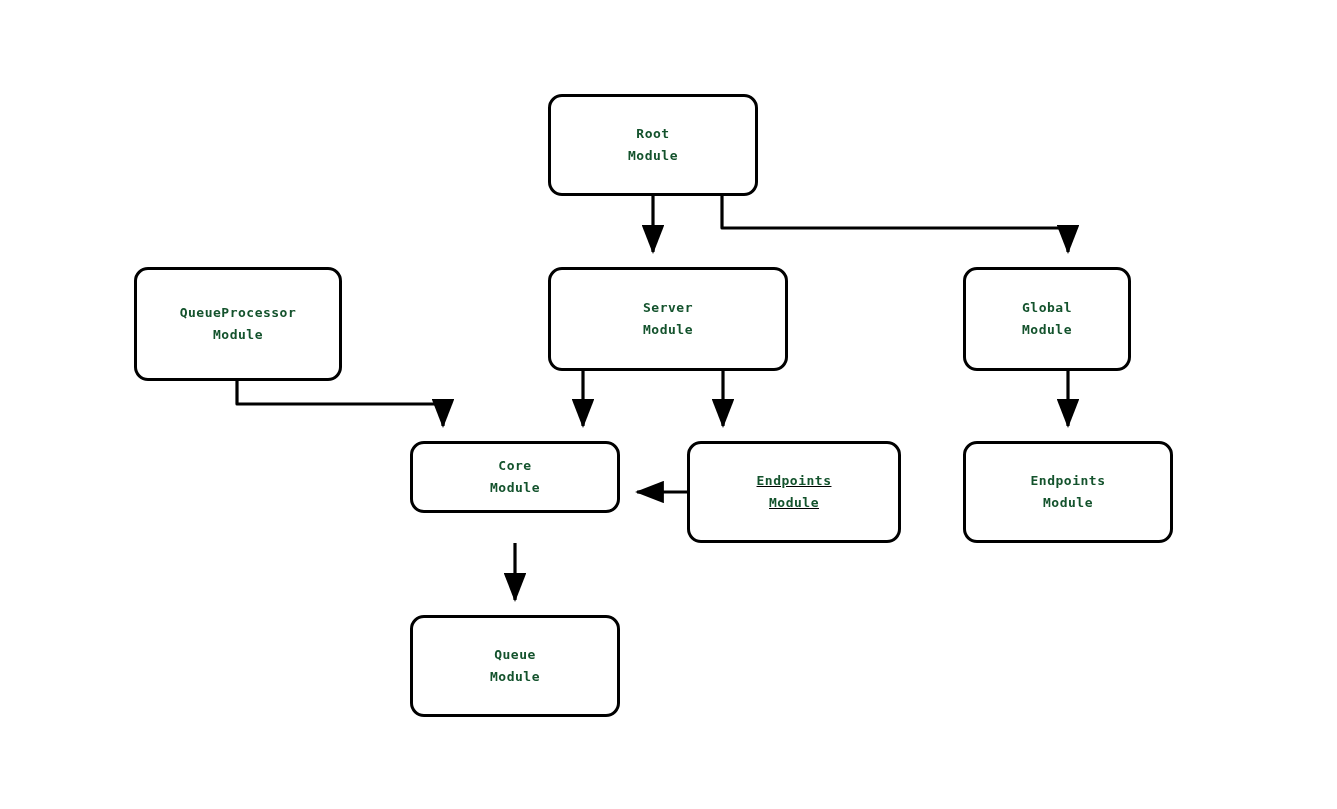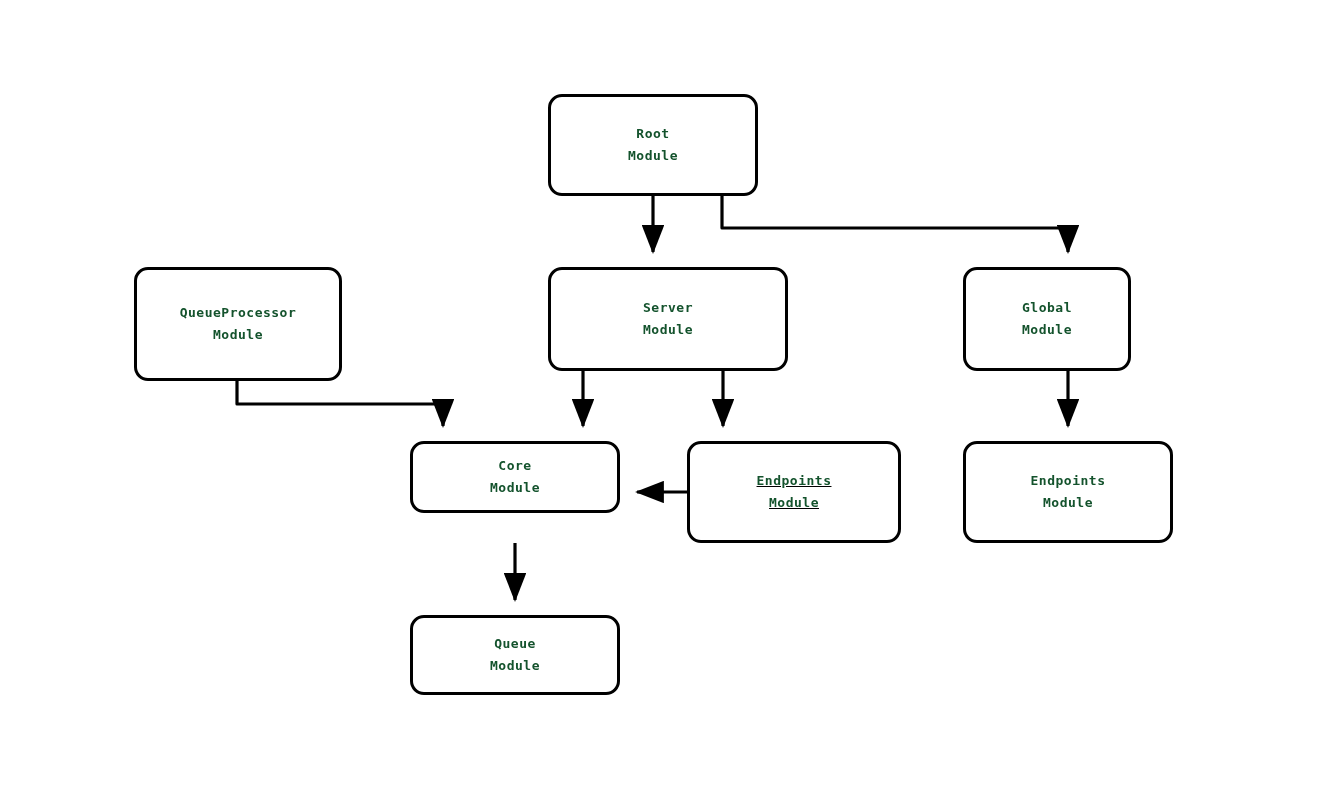--- a/index.html
+++ b/index.html
@@ -108,18 +108,18 @@
   <div class="node" style="left: 687px; top: 441px; width: 214px; height: 102px; background: rgb(255, 255, 255); border-color: rgb(0, 0, 0); text-decoration: underline;">
     <span class="node-label-line">Endpoints</span>
     <span class="node-label-line">Module</span>
   </div>
 
   <div class="node" style="left: 963px; top: 441px; width: 210px; height: 102px; background: rgb(255, 255, 255); border-color: rgb(0, 0, 0);">
     <span class="node-label-line">Endpoints</span>
     <span class="node-label-line">Module</span>
   </div>
 
-  <div class="node" style="left: 410px; top: 615px; width: 210px; height: 80px; background: rgb(255, 255, 255); border-color: rgb(0, 0, 0);">
+  <div class="node" style="left: 410px; top: 615px; width: 210px; height: 102px; background: rgb(255, 255, 255); border-color: rgb(0, 0, 0);">
     <span class="node-label-line">Queue</span>
     <span class="node-label-line">Module</span>
   </div>
 
 </div>
 
 </body></html>

